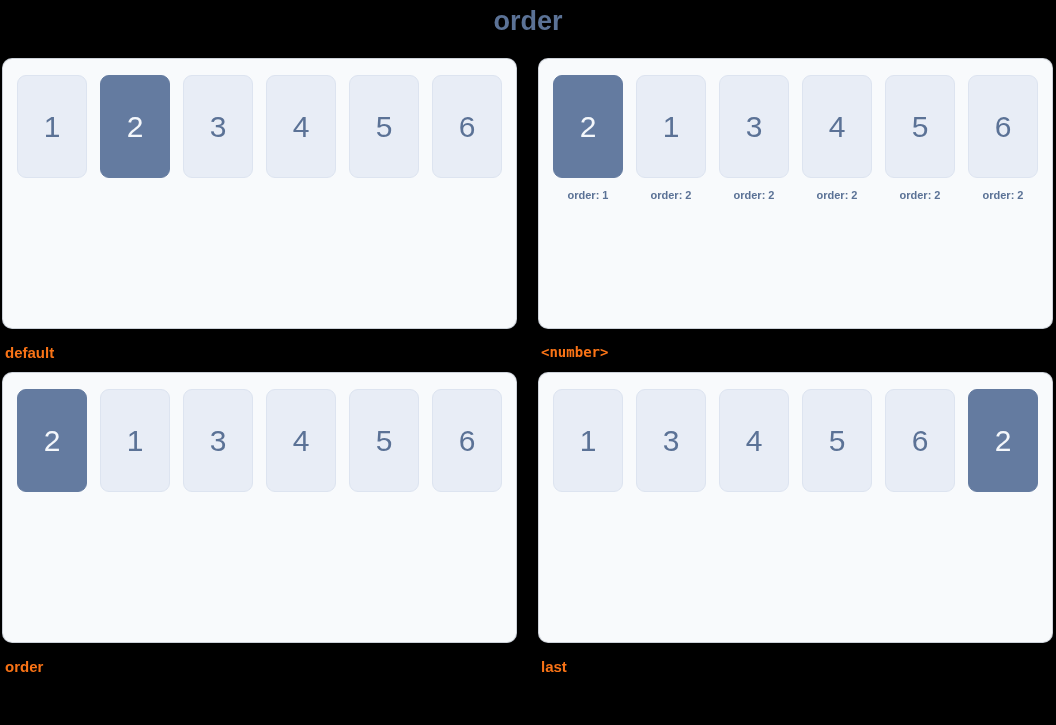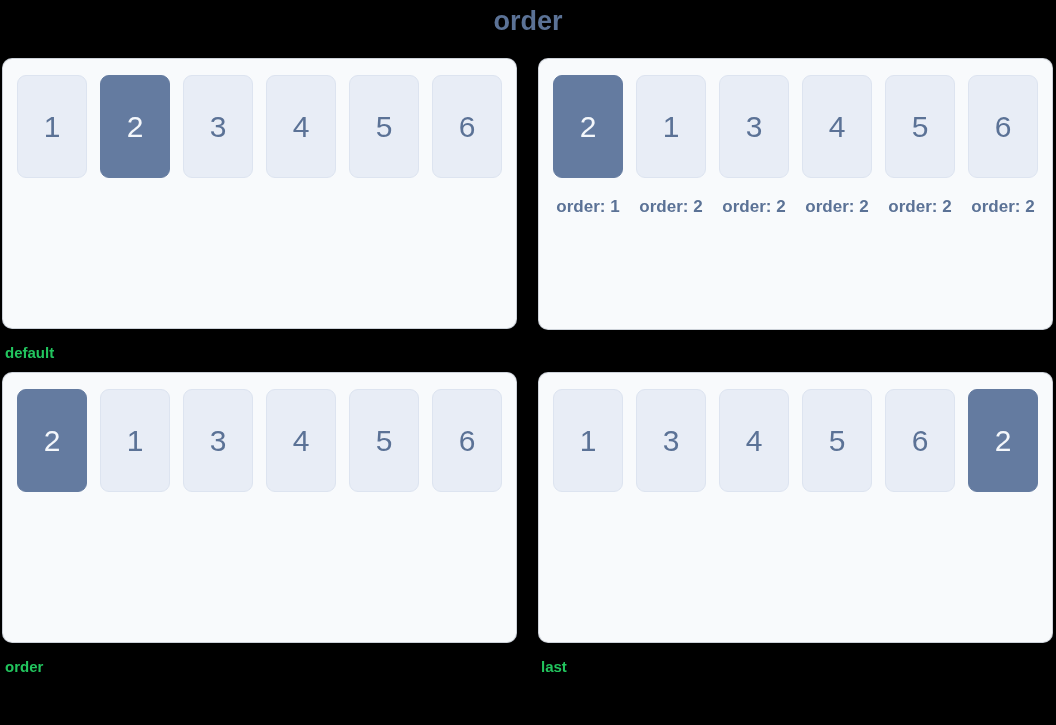--- a/index.html
+++ b/index.html
@@ -96,33 +96,33 @@
     line-height: 1;
   }
 
   .box.is-highlighted {
     background: #647ba0;
     border-color: #647ba0;
     color: #f4f7fb;
   }
 
   .order-label {
-    margin-top: 21px;
-    font-size: 17px;
+    margin-top: 9px;
+    font-size: 11px;
     font-weight: bold;
     color: #5b7296;
     white-space: nowrap;
     line-height: 16px;
   }
 
   .caption {
     margin-top: 15px;
     font-size: 15px;
     font-weight: bold;
-    color: #22c55e;
+    color: #f97316;
     line-height: 19px;
     padding-left: 2px;
   }
 
   .caption.is-mono {
     font-family: "DejaVu Sans Mono", "Liberation Mono", monospace;
     font-size: 14px;
     font-weight: bold;
     letter-spacing: 0px;
   }
@@ -184,20 +184,21 @@
           <div class="item-wrap">
             <div class="box">5</div>
             <div class="order-label">order: 2</div>
           </div>
           <div class="item-wrap">
             <div class="box">6</div>
             <div class="order-label">order: 2</div>
           </div>
         </div>
       </div>
+      <div class="caption is-mono">&lt;number&gt;</div>
     </div>
 
     <div class="demo-cell">
       <div class="panel">
         <div class="row">
           <div class="item-wrap">
             <div class="box is-highlighted">2</div>
           </div>
           <div class="item-wrap">
             <div class="box">1</div>

